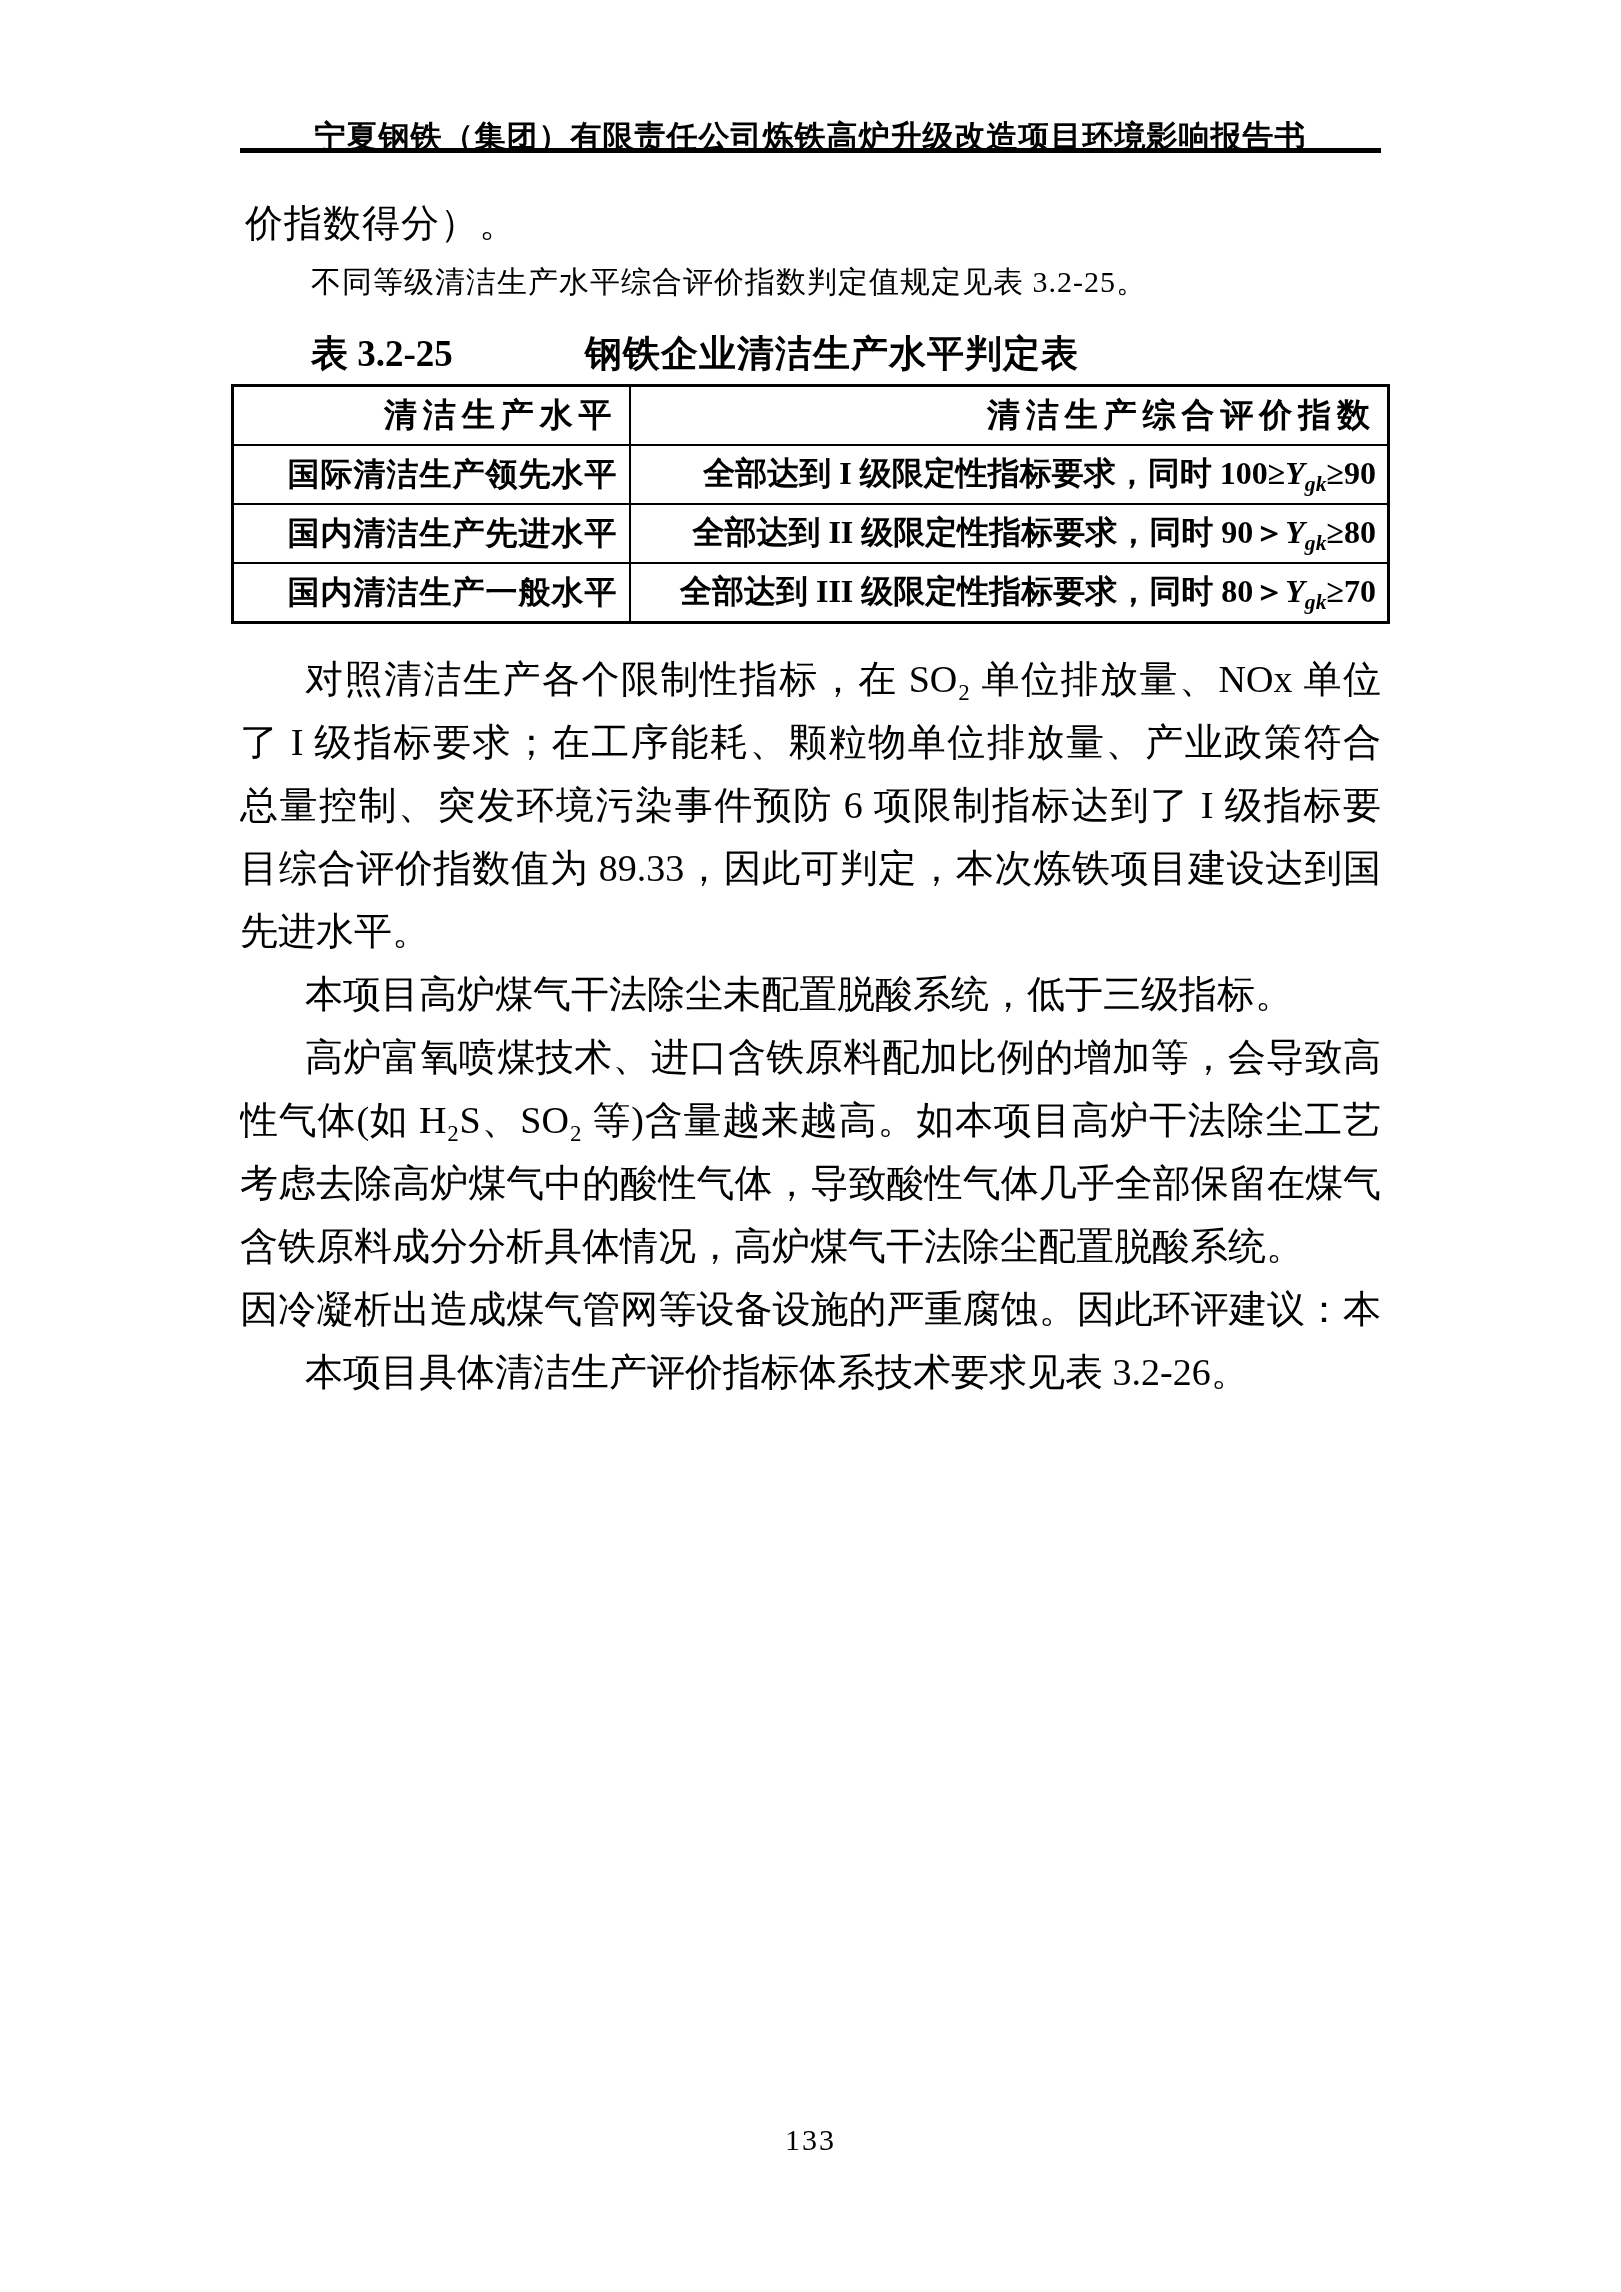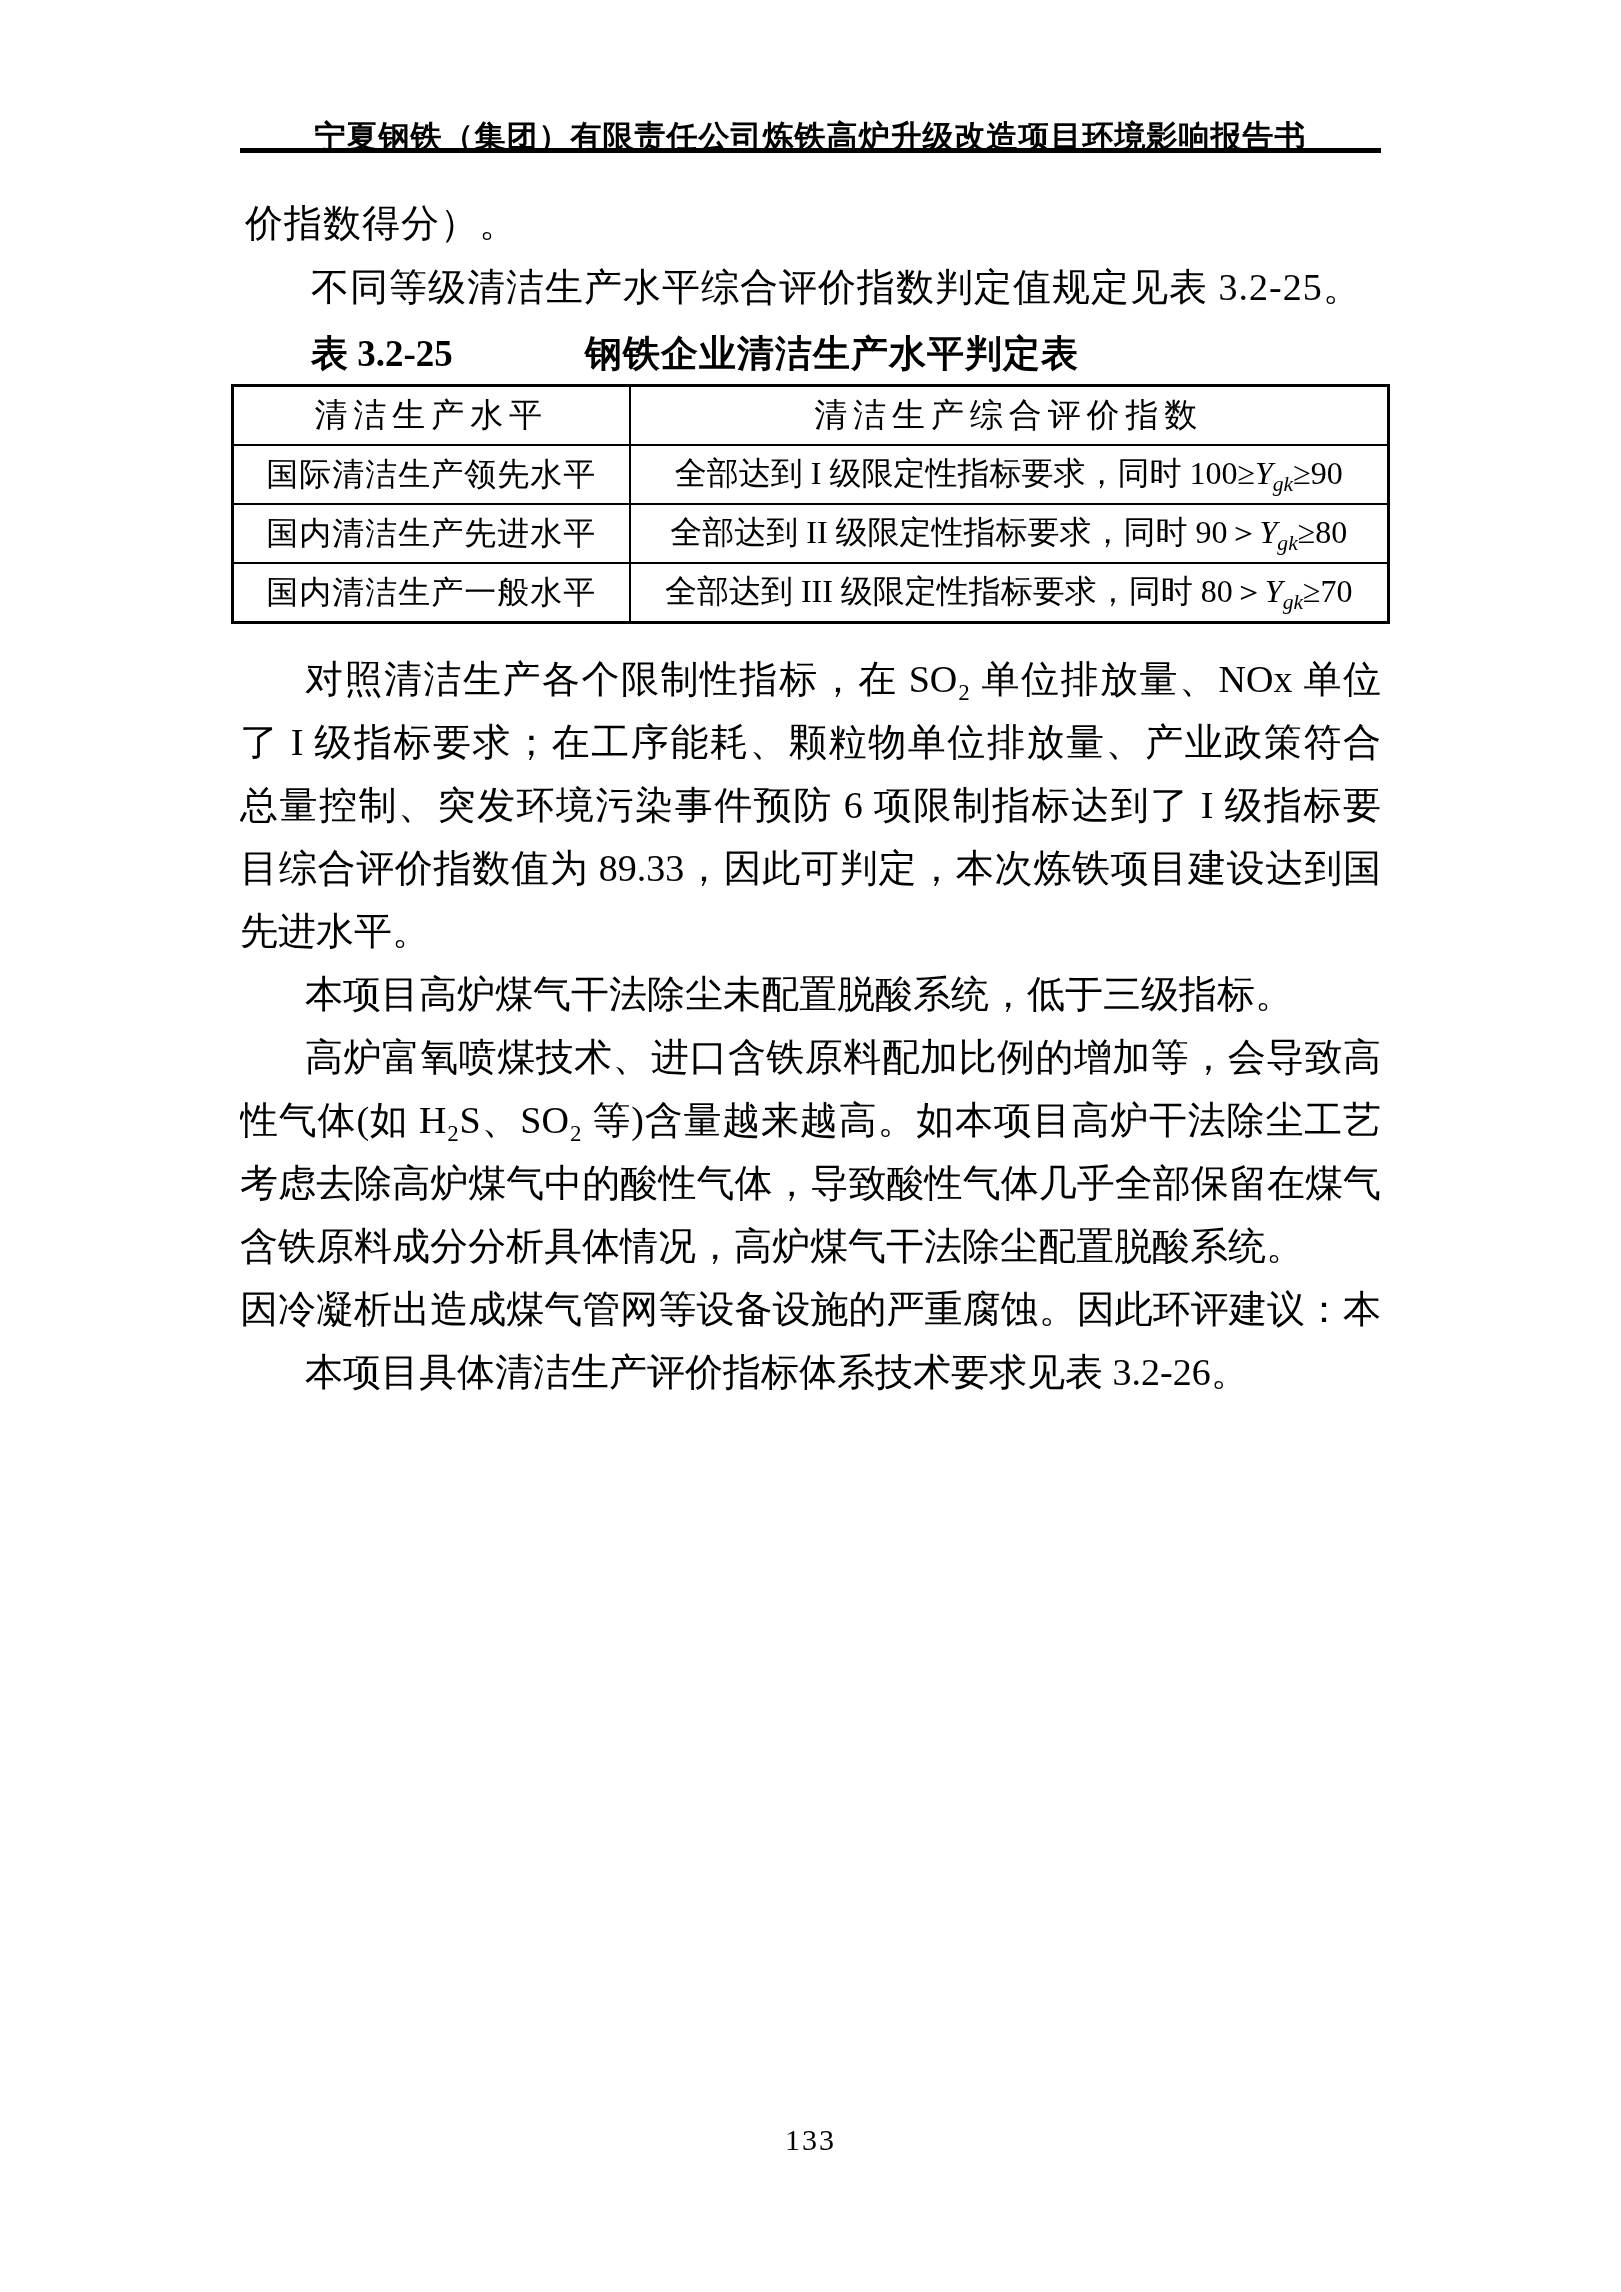--- a/index.html
+++ b/index.html
@@ -16,42 +16,42 @@
     text-align:center;
     font-size:31px;font-weight:bold;
     letter-spacing:1px;
     white-space:nowrap;
   }
   .header-rule{
     left:240px;top:148px;width:1141px;height:4.9px;
     background:#000;
   }
   .intro-line-1{left:245px;top:198px;font-size:38px;letter-spacing:1px;white-space:nowrap;}
-  .intro-line-2{left:311px;top:262px;font-size:38px;letter-spacing:1px;white-space:nowrap;}
+  .intro-line-2{left:311px;top:262px;font-size:30px;letter-spacing:1px;white-space:nowrap;}
   .caption-label{left:311px;top:329px;font-size:37px;font-weight:bold;white-space:nowrap;}
   .caption-title{left:585px;top:329px;font-size:37px;font-weight:bold;letter-spacing:1px;white-space:nowrap;}
 
   table.judge-table{
     position:absolute;left:231px;top:384px;
     width:1159px;
     border-collapse:collapse;
     table-layout:fixed;
   }
   table.judge-table,
   table.judge-table td,
   table.judge-table th{
     border:2.9px solid #000;
   }
   table.judge-table{border-width:3.9px;}
   table.judge-table th,
   table.judge-table td{
     height:57px;
-    text-align:center;
+    text-align:right;
     vertical-align:middle;
-    font-weight:normal;
+    font-weight:bold;
     font-size:32px;
     padding:0 11px;
     overflow:hidden;
   }
   table.judge-table th{
     font-size:33px;
     letter-spacing:5.9px;
   }
   td.level-cell{letter-spacing:1px;}
   .col-level{width:397px;}

